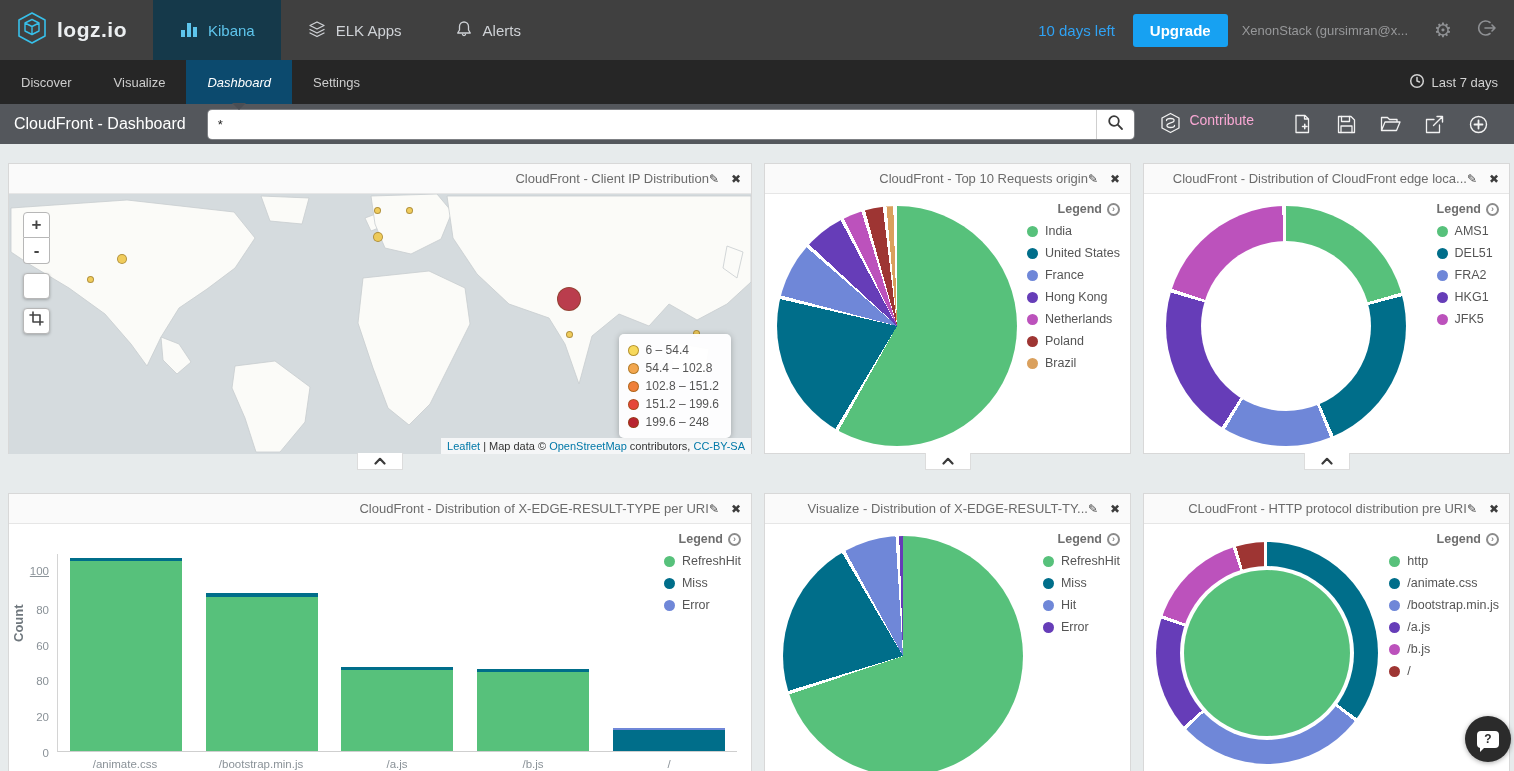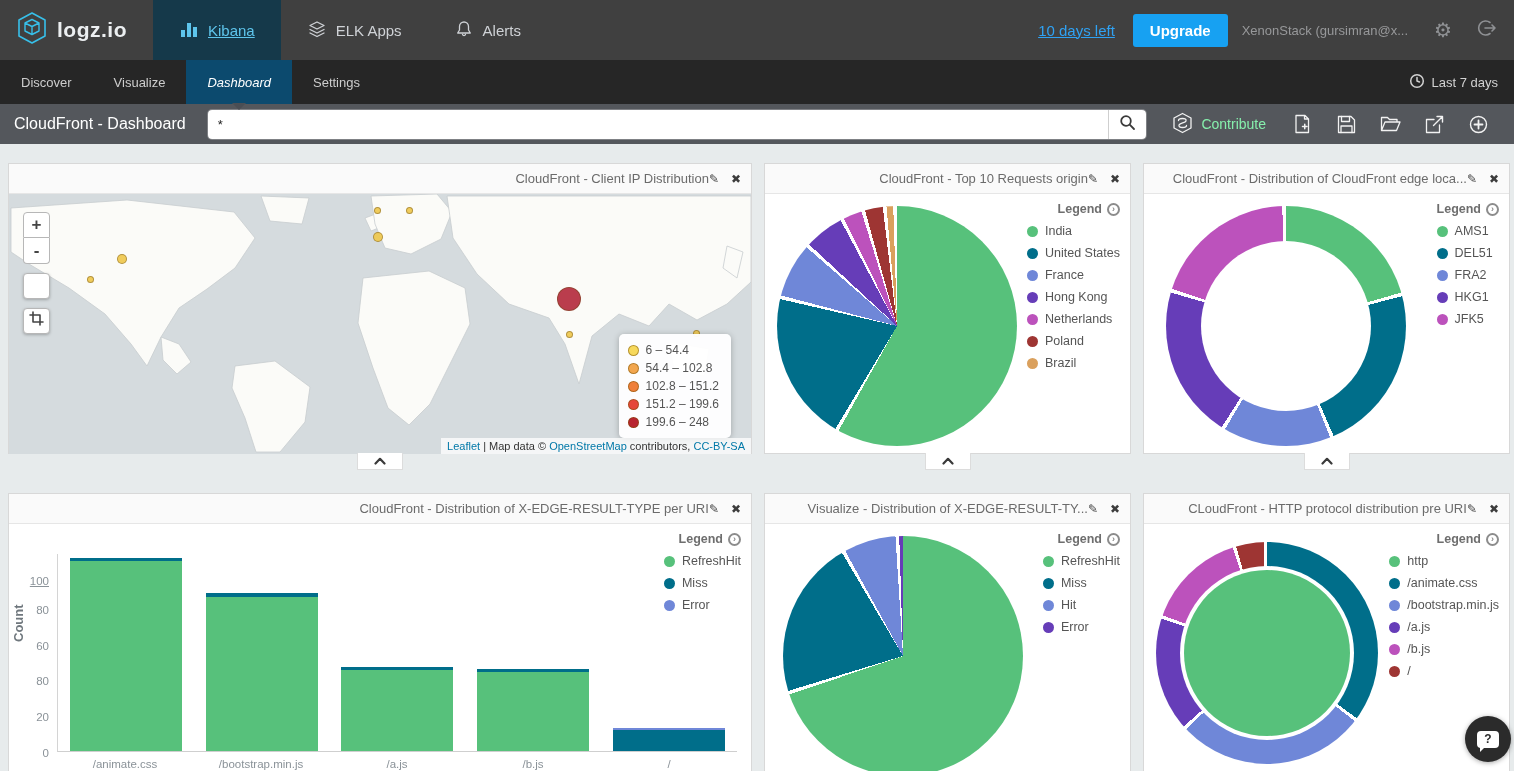--- a/index.html
+++ b/index.html
@@ -5,43 +5,43 @@
   * { margin:0; padding:0; box-sizing:border-box; }
   html,body { width:1514px; height:771px; overflow:hidden; }
   body { background:#e7ebec; font-family:"Liberation Sans", sans-serif; position:relative; }
 
   
   .topbar { height:60px; background:#404040; display:flex; align-items:stretch; }
   .logo { display:flex; align-items:center; gap:9px; padding:0 26px 0 16px; }
   .logo-text { color:#eceff1; font-size:21px; font-weight:bold; letter-spacing:.5px; }
   .top-tabs { display:flex; align-items:stretch; }
   .top-tab { display:flex; align-items:center; gap:9px; padding:0 26px; color:#cfd2d6; font-size:15px; cursor:pointer; }
-  .top-tab.active { background:#15394a; color:#5ec5ec;text-decoration:underline; }
+  .top-tab.active { background:#15394a; color:#5ec5ec; }
   .top-tab.shade { background:#2d3036; }
   .top-right { margin-left:auto; display:flex; align-items:center; padding-right:16px; }
-  .trial { color:#2fa2f4; font-size:15px;text-decoration:underline; }
+  .trial { color:#2fa2f4; font-size:15px; }
   .upgrade-btn { margin:0 14px 0 18px; background:#17a1f2; color:#fff; border:none; border-radius:3px; font-weight:bold; font-size:15px; padding:8px 17px; cursor:pointer; font-family:inherit; }
   .account { color:#97989a; font-size:13px; margin-right:26px; max-width:180px; white-space:nowrap; }
   .gear { color:#8f9194; font-size:20px; margin-right:24px; cursor:pointer; }
 
   
   .kbn-nav { height:44px; background:#262626; display:flex; align-items:stretch; }
   .kbn-tab { display:flex; align-items:center; padding:0 21px; color:#cdcdcd; font-size:13px; cursor:pointer; position:relative; }
   .kbn-tab.active { background:#0c4a6e; color:#fff;font-style:italic; }
   .kbn-tab.active::after { content:""; position:absolute; left:50%; bottom:-6px; margin-left:-7px; border:7px solid transparent; border-top:7px solid #4a4e54; border-bottom:none; z-index:5; }
   .kbn-right { margin-left:auto; display:flex; align-items:center; gap:7px; padding-right:16px; color:#d2d2d2; font-size:13px; cursor:pointer; }
 
   
   .dash-bar { height:40px; background:#54575c; display:flex; align-items:center; padding:0 14px; }
   .dash-title { color:#fff; font-size:16px; white-space:nowrap; margin-right:22px; }
   .search-wrap { flex:1; display:flex; height:29px; border-radius:4px; overflow:hidden; box-shadow:0 0 0 1px rgba(255,255,255,.25); }
   .search-input { flex:1; border:none; outline:none; padding:0 10px; font-size:13px; color:#222; font-family:inherit; background:#fff; }
   .search-btn { width:38px; background:#fff; border:none; border-left:1px solid #cfcfcf; cursor:pointer; display:flex; align-items:center; justify-content:center; }
   .dash-right { display:flex; align-items:center; gap:0; padding-left:26px; }
-  .contribute { display:flex; align-items:center; gap:8px; color:#86efac; font-size:14px; cursor:pointer; margin-right:14px; }
+  .contribute { display:flex; align-items:flex-start; gap:8px; color:#f9a8d4; font-size:14px; cursor:pointer; margin-right:26px; }
   .tool-ic { width:44px; display:flex; justify-content:center; cursor:pointer; }
 
   
   .grid { position:absolute; top:163px; left:8px; display:grid; grid-template-columns:744px 367px 367px; grid-template-rows:291px 312px; gap:39px 12px; }
   .panel { background:#fff; border:1px solid #d8d8d8; position:relative; }
   .panel-header { height:30px; background:#fafafa; border-bottom:1px solid #e6e6e6; display:flex; align-items:center; padding:0 10px 0 14px; }
   .panel-title { color:#6b6b6b; font-size:13px; white-space:nowrap; overflow:hidden; flex:1;text-align:right; }
   .panel-actions { display:flex; gap:12px; color:#3c3c3c; font-size:12px; }
   .panel-actions span { cursor:pointer; }
   .panel-content { position:relative; height:260px; overflow:hidden; }
@@ -425,21 +425,21 @@
     </div>
     <div class="panel-content">
       <div class="barchart">
         <div class="ylabel">Count</div>
         <div class="yticks">
             <div class="ytick" style="bottom: -7px;">0</div>
             <div class="ytick" style="bottom: 28.8182px;">20</div>
             <div class="ytick" style="bottom: 64.6364px;">80</div>
             <div class="ytick" style="bottom: 100.455px;">60</div>
             <div class="ytick" style="bottom: 136.273px;">80</div>
-            <div class="ytick" style="bottom: 165px; text-decoration: underline;">100</div>
+            <div class="ytick" style="bottom: 175px; text-decoration: underline;">100</div>
           </div>
         <div class="bars">
             <div class="bar-col">
               <div class="bar-seg" style="height: 189.836px; background: rgb(87, 193, 123);"></div>
               <div class="bar-seg" style="height: 3.58182px; background: rgb(0, 110, 138);"></div>
             </div>
             <div class="bar-col">
               <div class="bar-seg" style="height: 154.018px; background: rgb(87, 193, 123);"></div>
               <div class="bar-seg" style="height: 3.58182px; background: rgb(0, 110, 138);"></div>
             </div>

